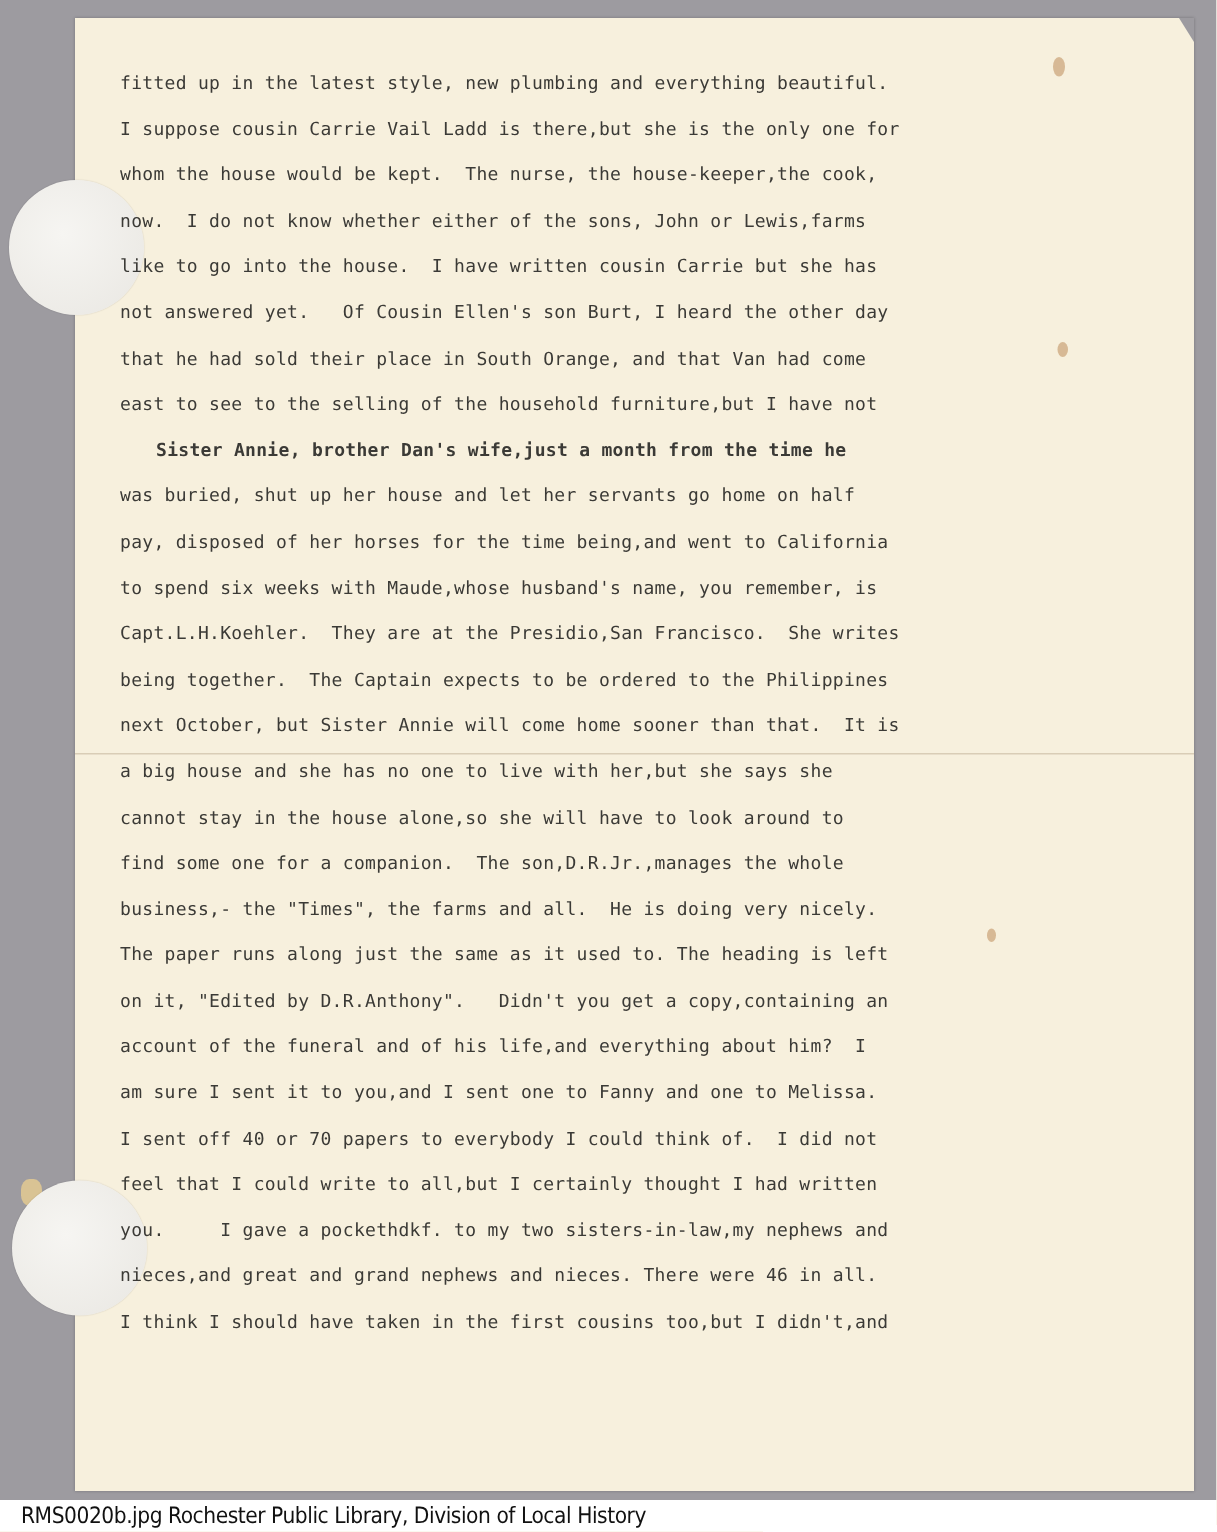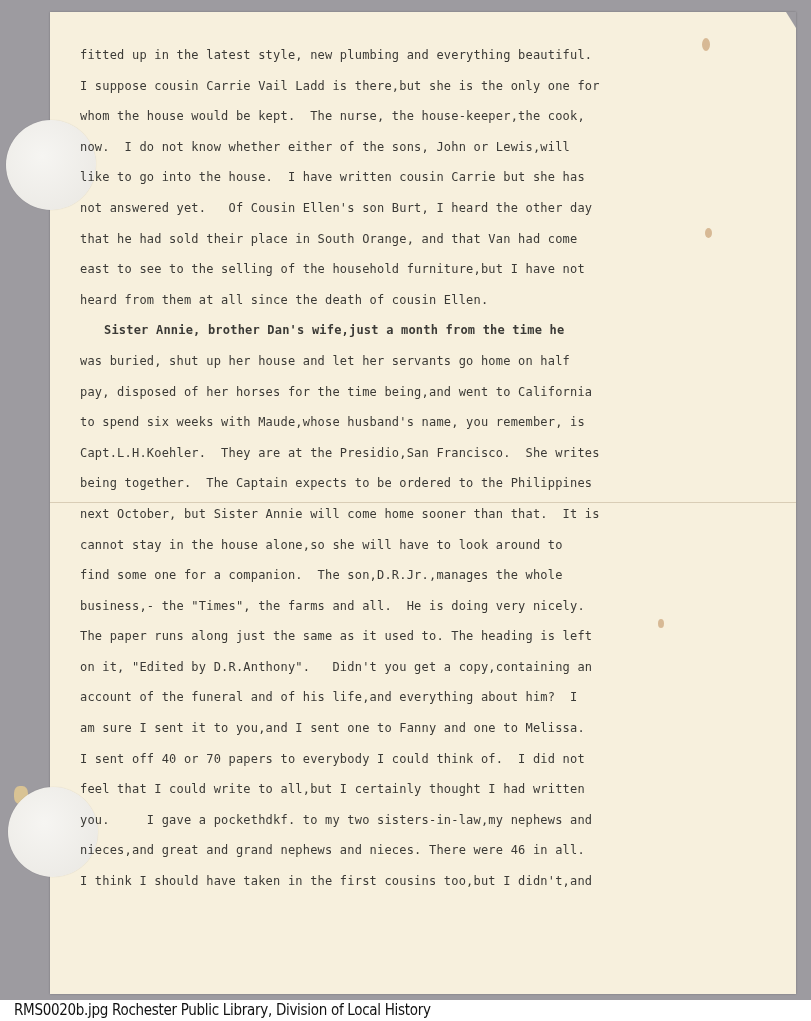--- a/index.html
+++ b/index.html
@@ -67,33 +67,33 @@
 </div>
 
 <div class="hinge" style="left:6px; top:120px; width:90px; height:90px;"></div>
 <div class="hinge-tuft" style="left:14px; top:786px;"></div>
 <div class="hinge" style="left:8px; top:787px; width:90px; height:90px;"></div>
 
 <div class="text">
   <div class="line">fitted up in the latest style, new plumbing and everything beautiful.</div>
   <div class="line">I suppose cousin Carrie Vail Ladd is there,but she is the only one for</div>
   <div class="line">whom the house would be kept.  The nurse, the house-keeper,the cook,</div>
-  <div class="line">now.  I do not know whether either of the sons, John or Lewis,will</div>
+  <div class="line">now.  I do not know whether either of the sons, John or Lewis,farms</div>
   <div class="line">like to go into the house.  I have written cousin Carrie but she has</div>
   <div class="line">not answered yet.   Of Cousin Ellen's son Burt, I heard the other day</div>
   <div class="line">that he had sold their place in South Orange, and that Van had come</div>
   <div class="line">east to see to the selling of the household furniture,but I have not</div>
-  <div class="line">heard from them at all since the death of cousin Ellen.</div>
   <div class="line indent">Sister Annie, brother Dan's wife,just a month from the time he</div>
   <div class="line">was buried, shut up her house and let her servants go home on half</div>
   <div class="line">pay, disposed of her horses for the time being,and went to California</div>
   <div class="line">to spend six weeks with Maude,whose husband's name, you remember, is</div>
   <div class="line">Capt.L.H.Koehler.  They are at the Presidio,San Francisco.  She writes</div>
   <div class="line">being together.  The Captain expects to be ordered to the Philippines</div>
   <div class="line">next October, but Sister Annie will come home sooner than that.  It is</div>
+  <div class="line">a big house and she has no one to live with her,but she says she</div>
   <div class="line">cannot stay in the house alone,so she will have to look around to</div>
   <div class="line">find some one for a companion.  The son,D.R.Jr.,manages the whole</div>
   <div class="line">business,- the "Times", the farms and all.  He is doing very nicely.</div>
   <div class="line">The paper runs along just the same as it used to. The heading is left</div>
   <div class="line">on it, "Edited by D.R.Anthony".   Didn't you get a copy,containing an</div>
   <div class="line">account of the funeral and of his life,and everything about him?  I</div>
   <div class="line">am sure I sent it to you,and I sent one to Fanny and one to Melissa.</div>
   <div class="line">I sent off 40 or 70 papers to everybody I could think of.  I did not</div>
   <div class="line">feel that I could write to all,but I certainly thought I had written</div>
   <div class="line">you.     I gave a pockethdkf. to my two sisters-in-law,my nephews and</div>

